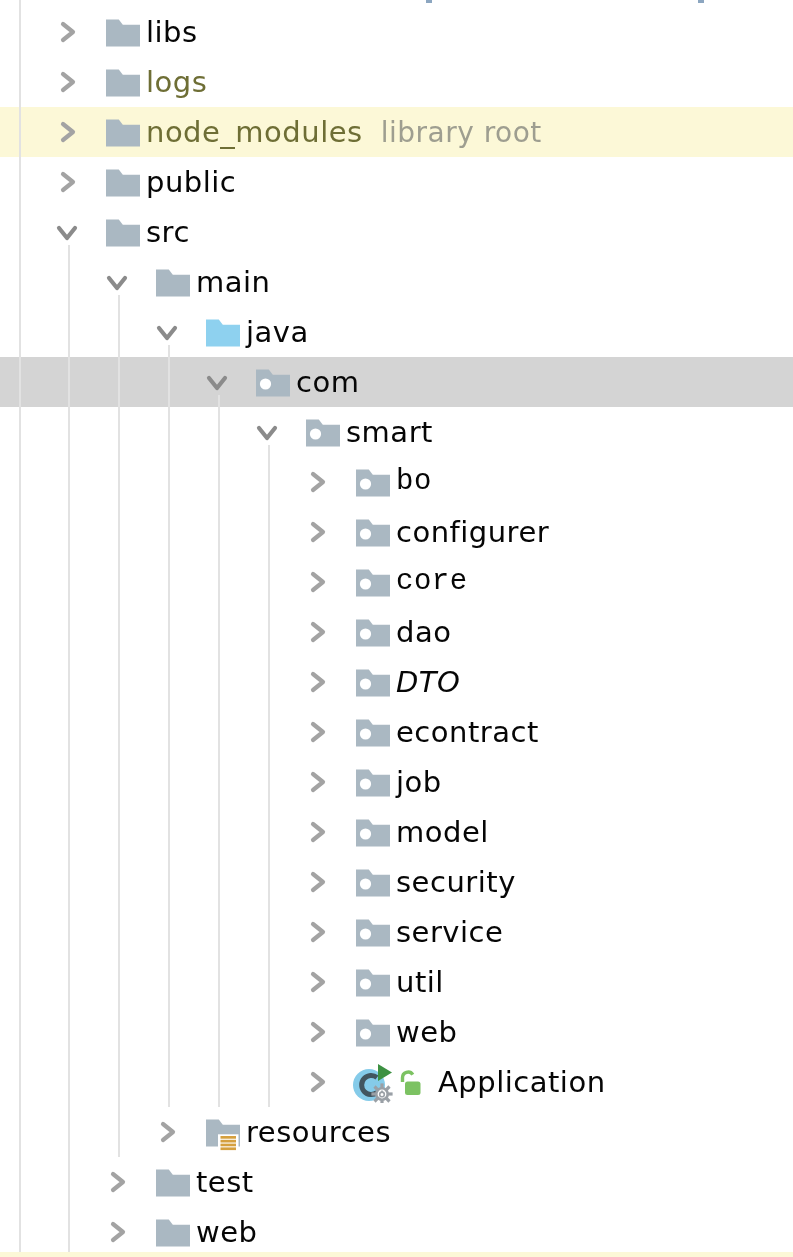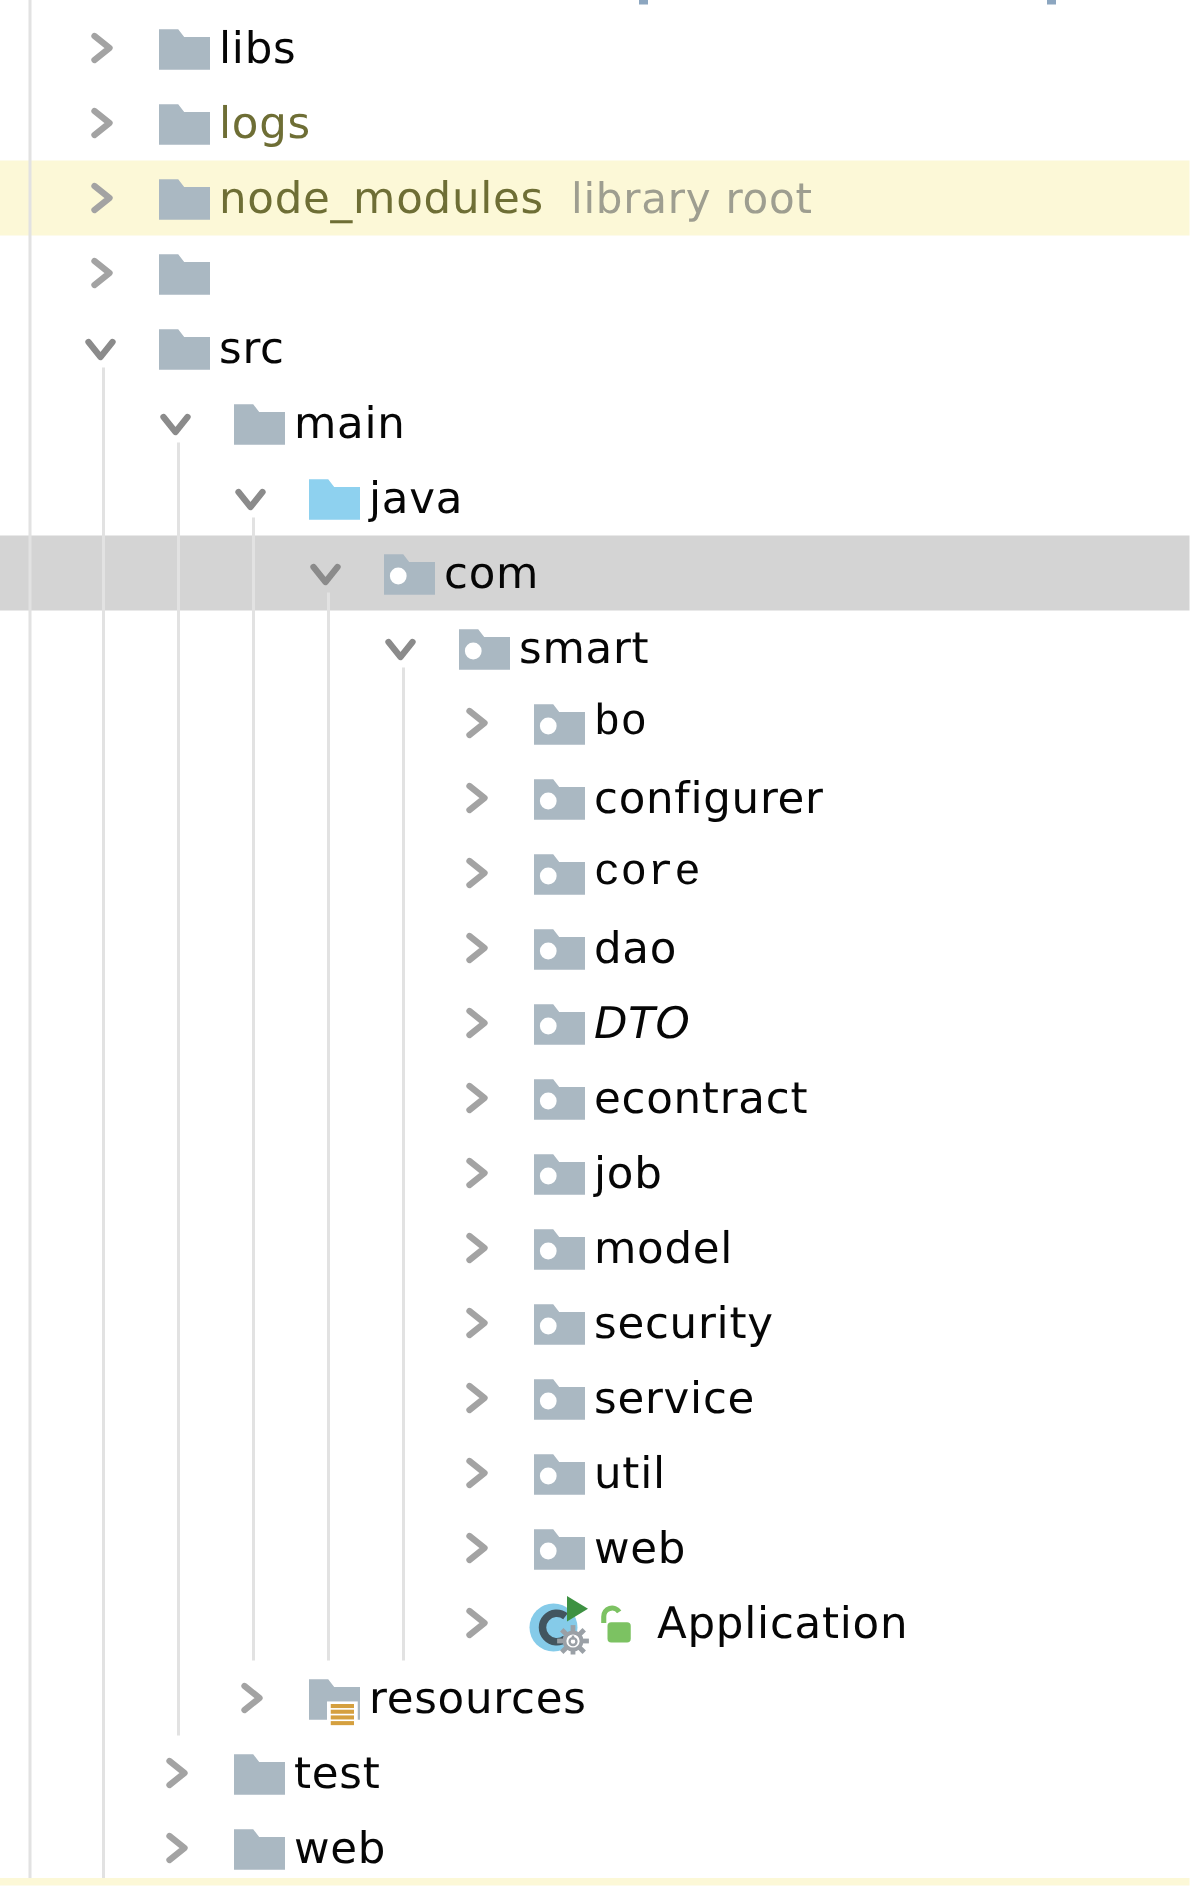--- a/index.html
+++ b/index.html
@@ -56,20 +56,21 @@
         </svg></span>
       <span class="label olive" style="left: 146px;">node_modules<span class="suffix">library root</span></span>
     </div>
     <div class="row" style="top: 157px;">
       <span class="chevron" style="left: 54px;"><svg viewBox="0 0 26 26" width="26" height="26">
           <path d="M9 5 L19 13 L9 21" fill="none" stroke="#a3a3a3" stroke-width="4.2" stroke-linecap="round" stroke-linejoin="round"></path>
         </svg></span>
       <span class="icon" style="left: 104px; top: 8px;"><svg width="38" height="36" viewBox="0 0 38 36">
           <path d="M2 4.5 h12.8 l4 5.2 H36 V31.5 H2 Z" fill="#aab8c2"></path>
         </svg></span>
+      <span class="label" style="left: 146px;">public</span>
     </div>
     <div class="row" style="top: 207px;">
       <span class="chevron" style="left: 54px;"><svg viewBox="0 0 26 26" width="26" height="26">
           <path d="M5 9 L13 19 L21 9" fill="none" stroke="#8b8b8b" stroke-width="4.2" stroke-linecap="round" stroke-linejoin="round"></path>
         </svg></span>
       <span class="icon" style="left: 104px; top: 8px;"><svg width="38" height="36" viewBox="0 0 38 36">
           <path d="M2 4.5 h12.8 l4 5.2 H36 V31.5 H2 Z" fill="#aab8c2"></path>
         </svg></span>
       <span class="label" style="left: 146px;">src</span>
     </div>

